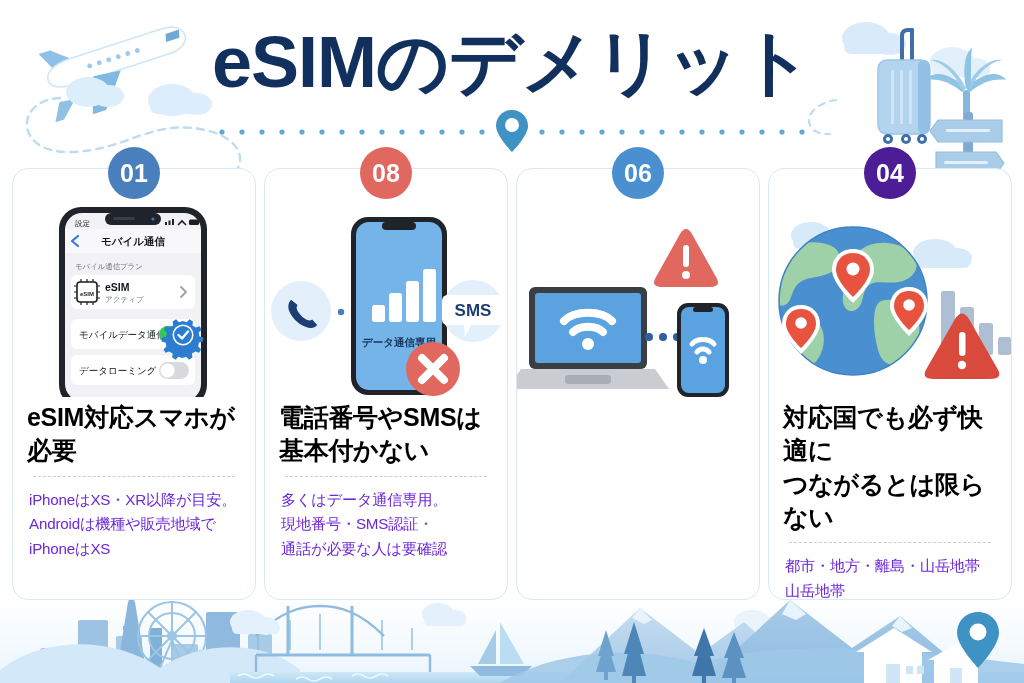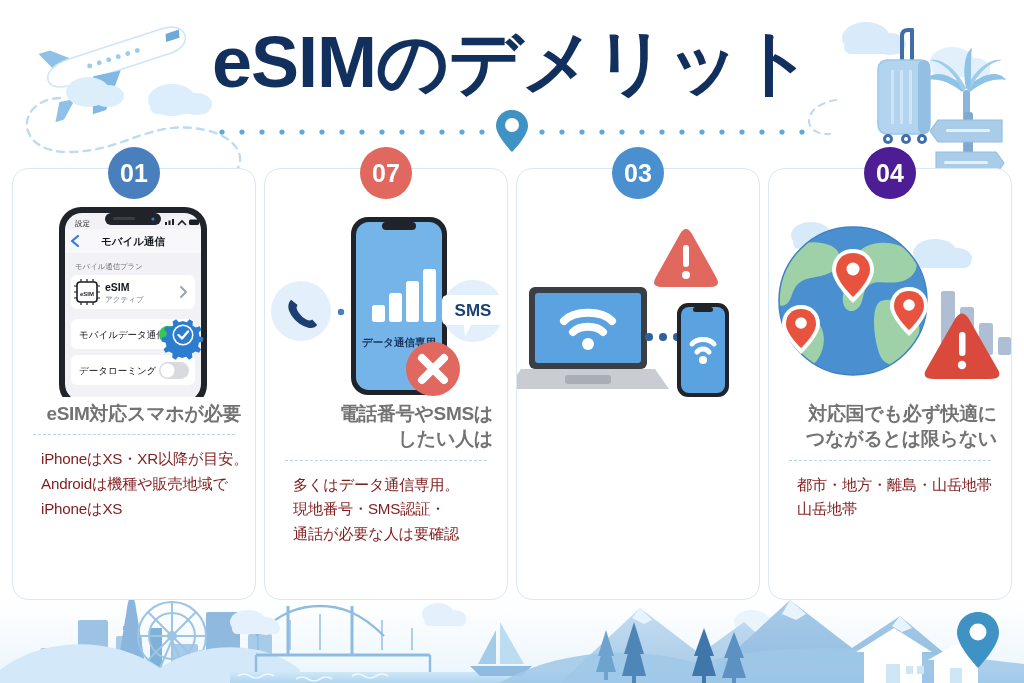--- a/index.html
+++ b/index.html
@@ -35,27 +35,27 @@
     position:absolute;top:-22px;left:50%;transform:translateX(-50%);
     width:52px;height:52px;border-radius:50%;
     display:flex;align-items:center;justify-content:center;
     color:#ffffff;font-size:25px;font-weight:bold;letter-spacing:0px;
     z-index:4;
   }
   .art{position:relative;height:228px;overflow:visible;}
   .art svg{position:absolute;left:0;top:0;}
   .txt{position:absolute;left:0;top:232px;width:100%;box-sizing:border-box;padding:0 14px;}
   .headline{
-    text-align:right;color:#737373;font-weight:bold;font-size:19px;
+    text-align:left;color:#000000;font-weight:bold;font-size:25px;
     line-height:1.33;letter-spacing:-0.3px;margin:0 0 8px 0;
   }
   .divider{height:0;border-top:1.6px dashed #b9d2e8;margin:0 6px 11px 6px;}
   .body{
-    color:#7f1d1d;font-size:15.2px;line-height:1.62;letter-spacing:-0.2px;
-    margin:12px;text-align:left;padding-left:2px;
+    color:#6d28d9;font-size:15.2px;line-height:1.62;letter-spacing:-0.2px;
+    margin:0;text-align:left;padding-left:2px;
   }
   .body span{display:block;white-space:nowrap;}
 </style>
 </head>
 <body>
 
 <div id="stage">
 
   <svg class="bg-svg" viewBox="0 0 1024 683">
     <defs>
@@ -380,21 +380,21 @@
         <div class="divider"></div>
         <div class="body">
           <span>iPhoneはXS・XR以降が目安。</span>
           <span>Androidは機種や販売地域で</span>
           <span>iPhoneはXS</span>
         </div>
       </div>
     </div>
 
     <div class="card">
-      <div class="badge" style="background:#e0685f">07</div>
+      <div class="badge" style="background:#e0685f">08</div>
       <div class="art">
         <svg viewBox="0 0 238 228" width="238" height="228">
 
           <circle cx="36" cy="142" r="30" fill="#e3f0fb"></circle>
           <g transform="translate(22,128) scale(1.2)">
             <path d="M3.4 2.2 C1 4.6 0.4 8.4 2.2 12.4 C5 18.6 11 23.6 17.2 25.4 C20.6 26.4 23.4 25.6 25.2 23.4 L21 18.8 C19.8 19.6 18.4 19.8 17 19.2 C13.6 17.8 9.8 14 8.4 10.6 C7.8 9.2 8 7.8 8.8 6.6 Z" fill="#1b3f72"></path>
           </g>
 
           <circle cx="76" cy="143" r="3.2" fill="#4a7fbd"></circle>
 
@@ -420,33 +420,33 @@
 
           <g>
             <circle cx="168" cy="200" r="27" fill="#e0685f"></circle>
             <path d="M157 189 L179 211 M179 189 L157 211" stroke="#ffffff" stroke-width="8" stroke-linecap="round"></path>
           </g>
         </svg>
       </div>
       <div class="txt">
         <div class="headline">
           <div>電話番号やSMSは</div>
-          <div>したい人は</div>
+          <div>基本付かない</div>
         </div>
         <div class="divider"></div>
         <div class="body">
           <span>多くはデータ通信専用。</span>
           <span>現地番号・SMS認証・</span>
           <span>通話が必要な人は要確認</span>
         </div>
       </div>
     </div>
 
     <div class="card">
-      <div class="badge" style="background:#4a90d0">03</div>
+      <div class="badge" style="background:#4a90d0">06</div>
       <div class="art">
         <svg viewBox="0 0 238 228" width="238" height="228">
 
           <g>
             <path d="M163 65 Q169 55 175 65 L199 108 Q205 118 193 118 L145 118 Q133 118 139 108 Z" fill="#e0685f"></path>
             <rect x="166" y="76" width="6" height="22" rx="3" fill="#ffffff"></rect>
             <circle cx="169" cy="106" r="4" fill="#ffffff"></circle>
           </g>
 
           <g>

